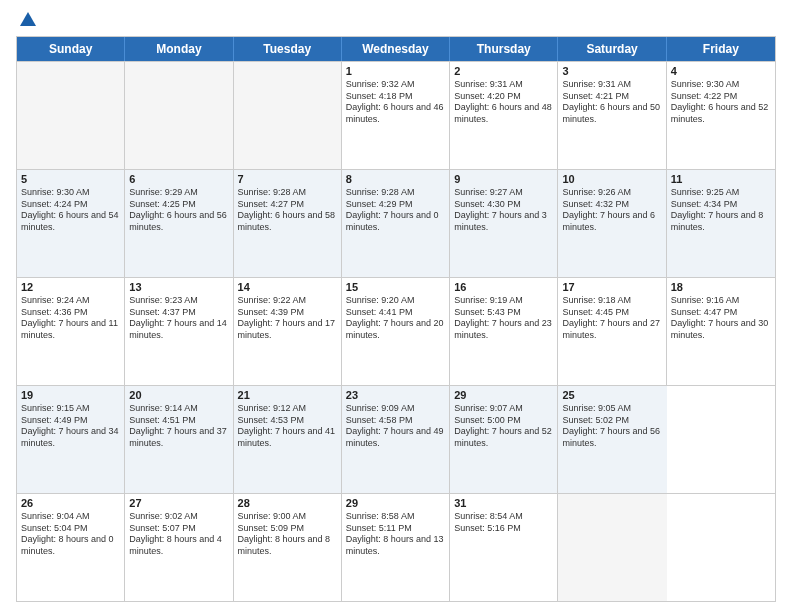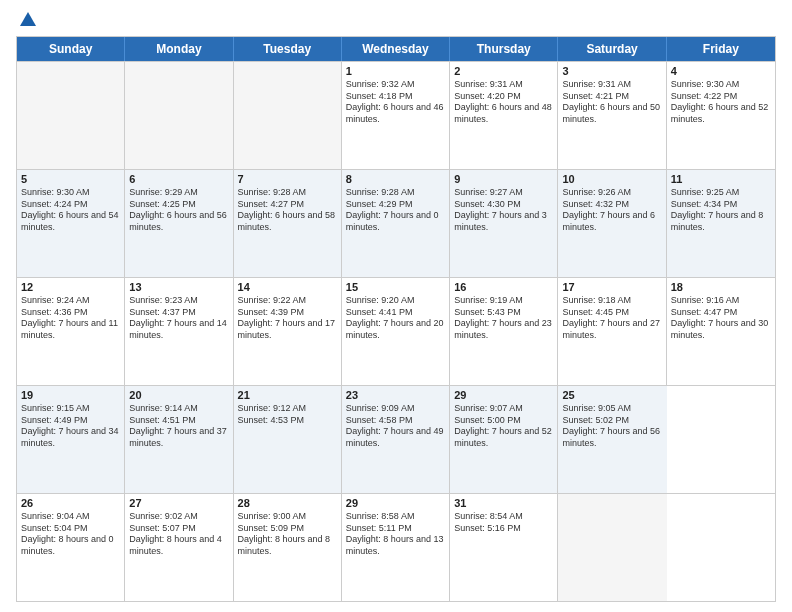--- a/index.html
+++ b/index.html
@@ -280,20 +280,21 @@
           <div class="cal-cell alt-row">
             <div class="day-number">20</div>
             <div class="cell-line">Sunrise: 9:14 AM</div>
             <div class="cell-line">Sunset: 4:51 PM</div>
             <div class="cell-line">Daylight: 7 hours and 37 minutes.</div>
           </div>
           <div class="cal-cell alt-row">
             <div class="day-number">21</div>
             <div class="cell-line">Sunrise: 9:12 AM</div>
             <div class="cell-line">Sunset: 4:53 PM</div>
+            <div class="cell-line">Daylight: 7 hours and 41 minutes.</div>
           </div>
           <div class="cal-cell alt-row">
             <div class="day-number">23</div>
             <div class="cell-line">Sunrise: 9:09 AM</div>
             <div class="cell-line">Sunset: 4:58 PM</div>
             <div class="cell-line">Daylight: 7 hours and 49 minutes.</div>
           </div>
           <div class="cal-cell alt-row">
             <div class="day-number">29</div>
             <div class="cell-line">Sunrise: 9:07 AM</div>

